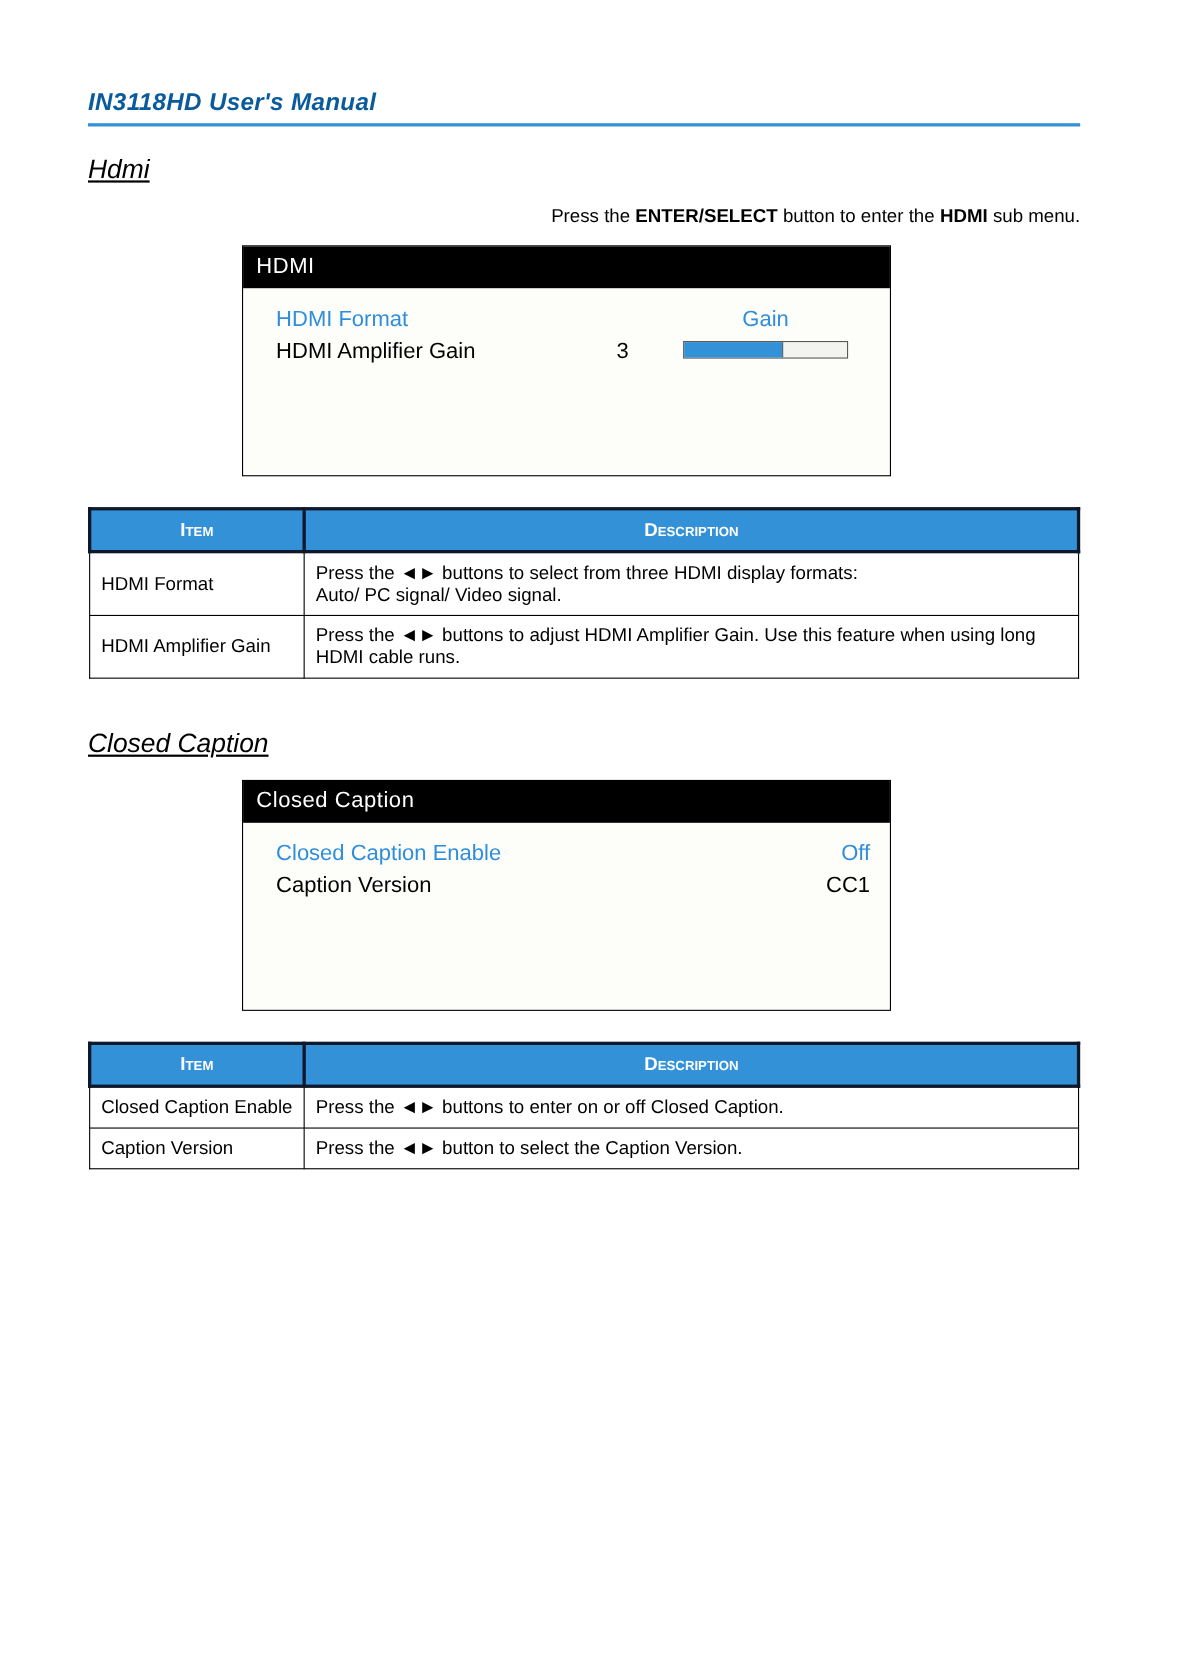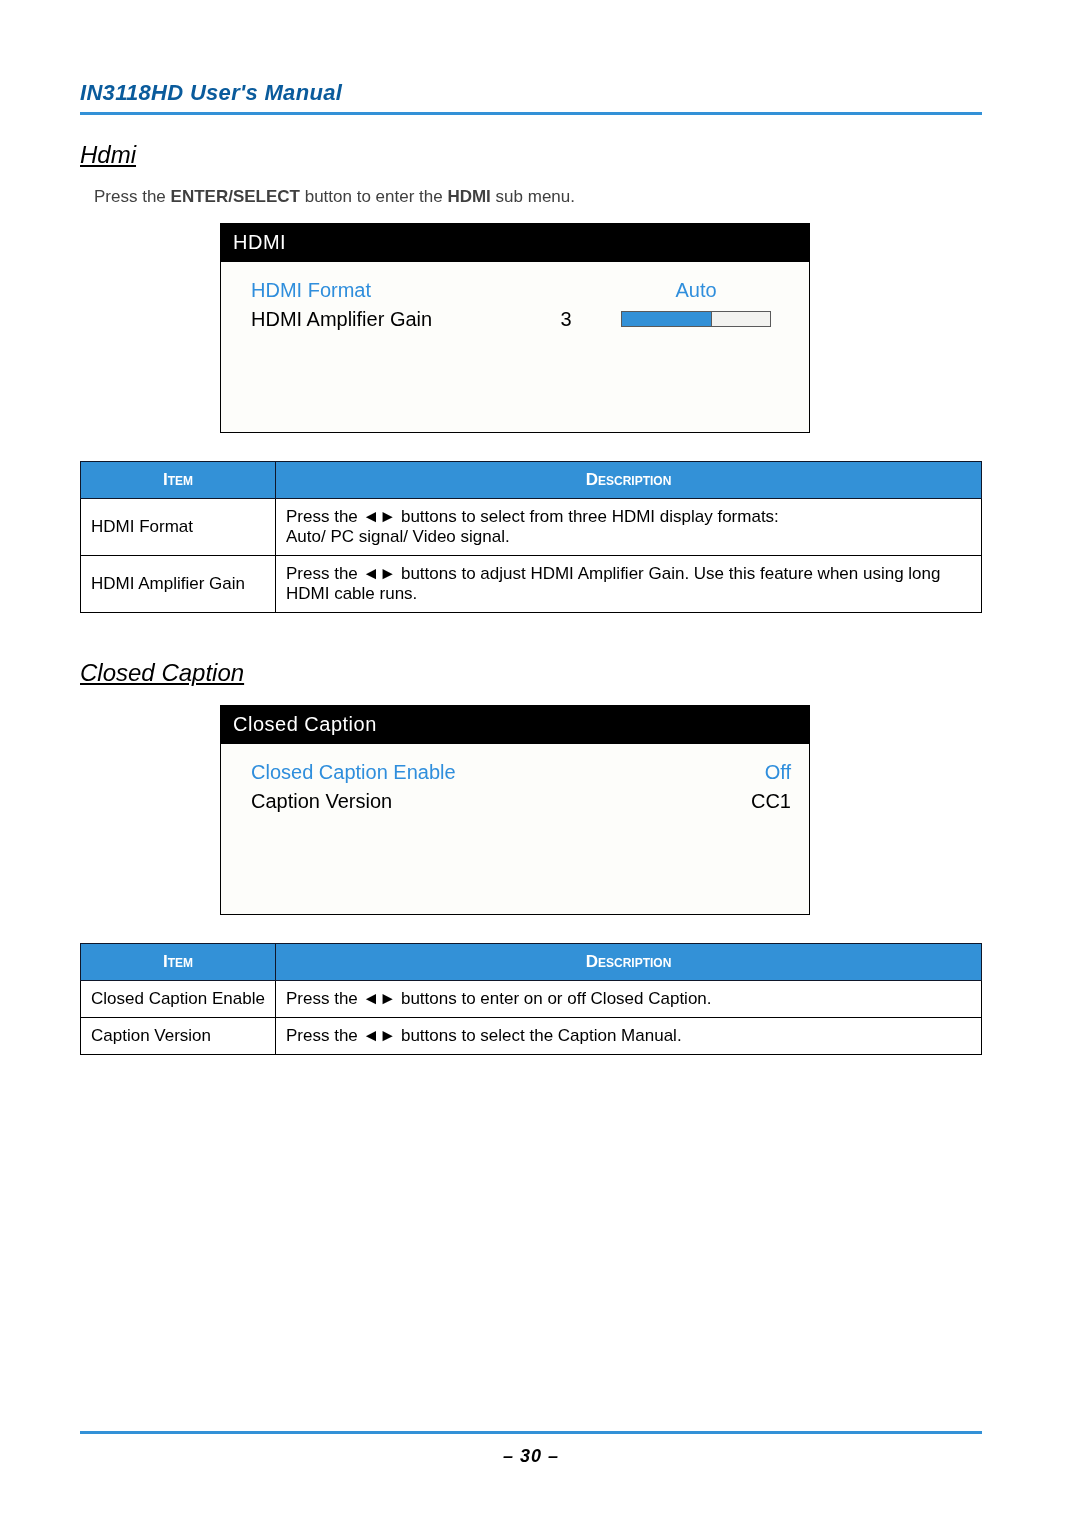--- a/index.html
+++ b/index.html
@@ -32,23 +32,24 @@
 .section-heading {
   font-size: 24px;
   font-style: italic;
   font-weight: normal;
   color: #000;
   text-decoration: underline;
   margin-bottom: 18px;
 }
 .intro-text {
   font-size: 17px;
-  color: #404040;
+  color: #000000;
   margin-bottom: 16px;
-  margin-left: 14px;
+  margin-left: 3px;
+  text-align: right;
 }
 .intro-text b { font-weight: bold; }
 
 .menu-box {
   width: 590px;
   margin-left: 140px;
   margin-bottom: 28px;
   border: 1px solid #000;
   background: #fdfdfa;
 }
@@ -108,21 +109,21 @@
 .cc-value { flex: 1; text-align: right; }
 
 .desc-table {
   width: 100%;
   border-collapse: collapse;
   margin-bottom: 46px;
 }
 .desc-table th {
   background: #3391d7;
   color: #fff;
-  border: 1px solid #0f172a;
+  border: 3px solid #0f172a;
   padding: 8px 10px;
   font-size: 17px;
   font-weight: bold;
   text-align: center;
   font-variant: small-caps;
 }
 .desc-table td {
   border: 1px solid #000;
   padding: 8px 10px;
   font-size: 17px;
@@ -164,21 +165,21 @@
     <p class="intro-text">
       <span>Press the </span><b>ENTER/SELECT</b><span> button to enter the </span><b>HDMI</b><span> sub menu.</span>
     </p>
 
     <div class="menu-box">
       <div class="menu-titlebar">HDMI</div>
       <div class="menu-body">
         <div class="menu-row">
           <span class="menu-label highlight">HDMI Format</span>
           <span class="menu-num"></span>
-          <span class="menu-value highlight">Auto</span>
+          <span class="menu-value highlight">Gain</span>
         </div>
         <div class="menu-row">
           <span class="menu-label">HDMI Amplifier Gain</span>
           <span class="menu-num">3</span>
           <span class="menu-value">
             <span class="slider-widget">
               <span class="slider-fill" style="width:60%"></span>
               <span class="slider-sep"></span>
             </span>
           </span>
@@ -238,25 +239,21 @@
       <tbody>
         <tr>
           <td class="item-cell">Closed Caption Enable</td>
           <td>
             <span>Press the </span><span class="arrows">◄►</span><span> buttons to enter on or off Closed Caption.</span>
           </td>
         </tr>
         <tr>
           <td class="item-cell">Caption Version</td>
           <td>
-            <span>Press the </span><span class="arrows">◄►</span><span> buttons to select the Caption Manual.</span>
+            <span>Press the </span><span class="arrows">◄►</span><span> button to select the Caption Version.</span>
           </td>
         </tr>
       </tbody>
     </table>
   </div>
 
-  <div class="footer">
-    <div class="footer-rule"></div>
-    <div class="page-number">– 30 –</div>
-  </div>
 
 </div>
 
 </body></html>

